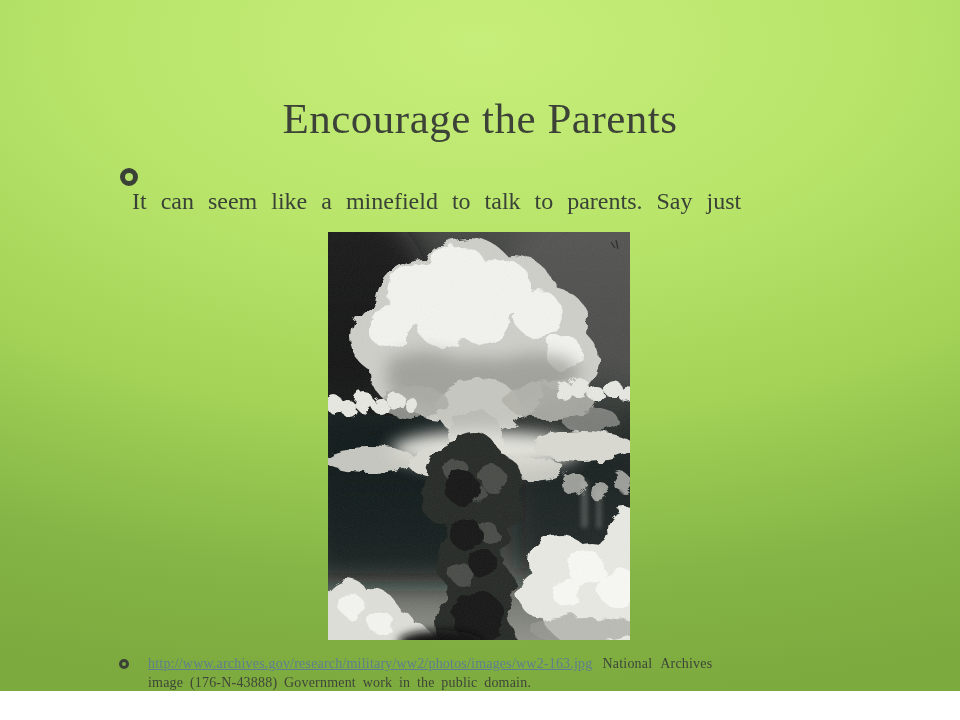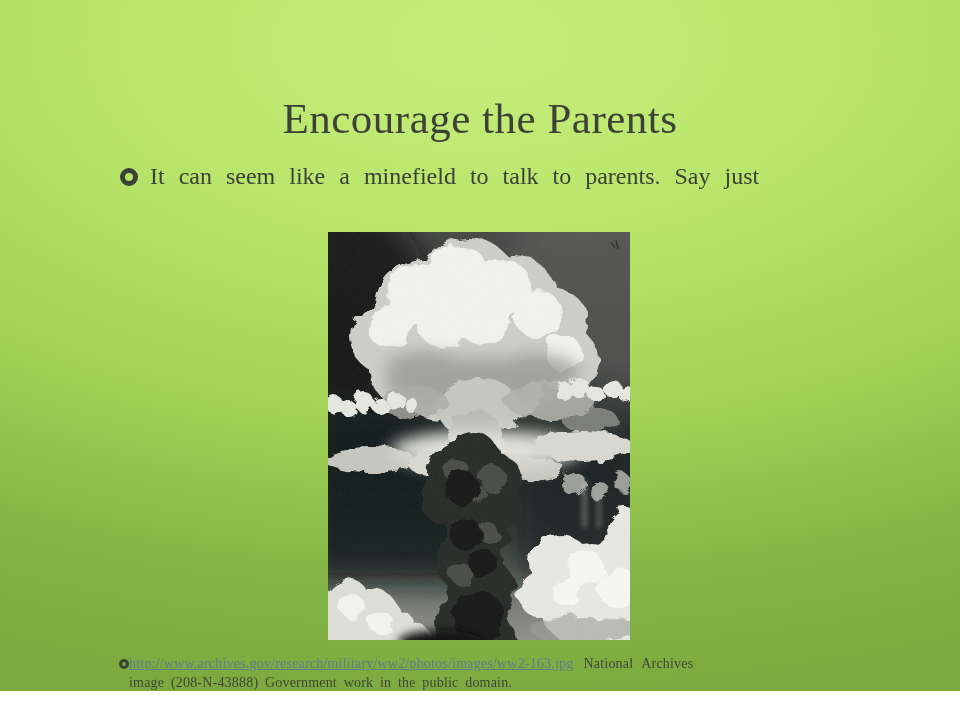--- a/index.html
+++ b/index.html
@@ -7,30 +7,30 @@
     position:relative;width:960px;height:691px;overflow:hidden;
     font-family:Liberation Serif, serif;
     background:radial-gradient(ellipse 130% 95% at 50% 6%,
       #c6ee7a 0%, #b9e56b 30%, #a3d257 58%, #85b546 82%, #7daa3e 100%);
   }
   .title{
     position:absolute;top:94px;left:0;width:100%;margin:0;
     text-align:center;font-size:43px;font-weight:400;letter-spacing:0.5px;
     color:#3c4237;
   }
-  .bullet-item{position:absolute;left:120px;top:161px;display:flex;align-items:flex-start;}
+  .bullet-item{position:absolute;left:120px;top:161px;display:flex;align-items:flex-start;flex-direction:column;}
   .ring{box-sizing:content-box;border-radius:50%;background:transparent;flex:0 0 auto;}
   .ring-lg{width:8px;height:8px;border:5px solid #3a4136;margin-top:7px;}
   .ring-sm{width:4px;height:4px;border:3px solid #3a4136;margin-top:5px;}
   .bullet-text{margin-left:12px;font-size:24px;line-height:30px;color:#3a4136;}
   .bullet-line1{word-spacing:8px;}
   .photo{position:absolute;left:328px;top:232px;width:302px;height:408px;margin:0;}
   .photo svg{display:block;width:302px;height:408px;}
   .citation{position:absolute;left:119px;top:654px;display:flex;align-items:flex-start;}
-  .citation-text{font-size:14px;line-height:19px;color:#3e4539;letter-spacing:0.2px;}
+  .citation-text{margin-left:19px;font-size:14px;line-height:19px;color:#3e4539;letter-spacing:0.2px;}
   .cit-link{color:#5d7f8e;text-decoration:underline;cursor:pointer;}
   .cit-after{margin-left:10px;word-spacing:5px;}
   .cit-line2{word-spacing:3px;}
 </style>
 </head>
 <body>
 
 <div class="slide">
 
   <h1 class="title">Encourage the Parents</h1>
@@ -239,17 +239,17 @@
       </g>
 
       <rect width="302" height="408" filter="url(#grain)" opacity="0.09"></rect>
     </svg>
   </figure>
 
   <div class="citation">
     <span class="ring ring-sm"></span>
     <div class="citation-text">
       <div class="cit-line1"><a href="#" class="cit-link">http://www.archives.gov/research/military/ww2/photos/images/ww2-163.jpg</a><span class="cit-after">National Archives</span></div>
-      <div class="cit-line2">image (208-N-43888) Government work in the public domain.</div>
+      <div class="cit-line2">image (176-N-43888) Government work in the public domain.</div>
     </div>
   </div>
 
 </div>
 
 </body></html>

